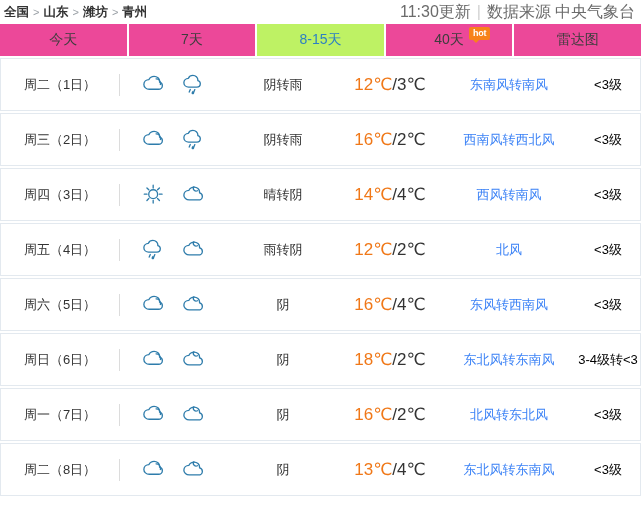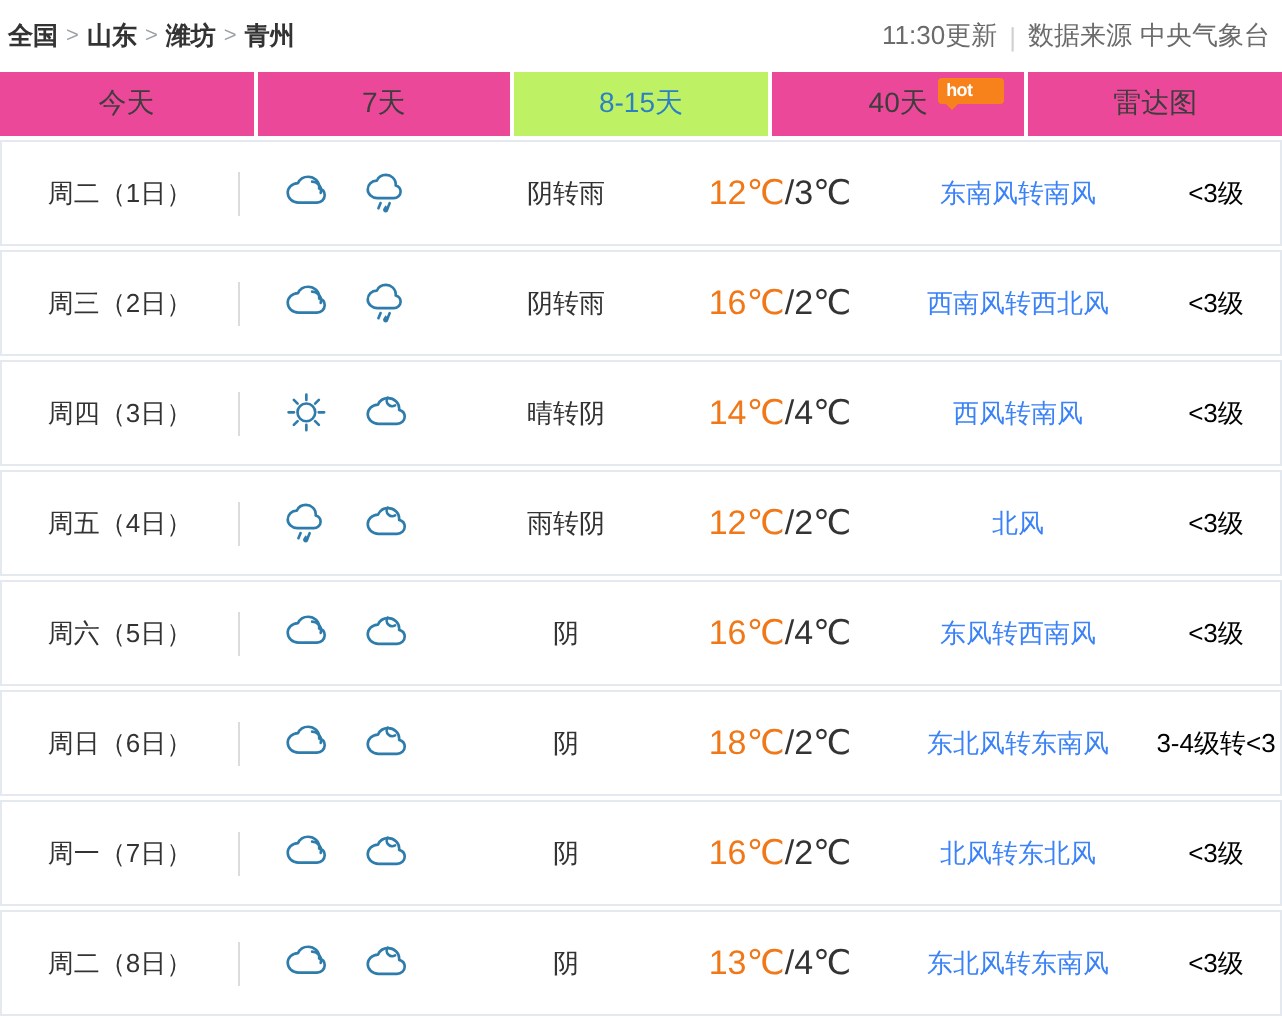--- a/index.html
+++ b/index.html
@@ -10,21 +10,21 @@
   body {
     width: 641px;
     height: 509px;
     font-family: "Liberation Sans", "DejaVu Sans", sans-serif;
     color: #333333;
     overflow: hidden;
   }
 
   
   .topbar {
-    height: 36px;
+    height: 24px;
     display: flex;
     align-items: center;
     justify-content: space-between;
     padding: 0 6px 0 4px;
     box-sizing: border-box;
   }
   .breadcrumb {
     display: flex;
     align-items: center;
     font-size: 12.5px;
@@ -37,21 +37,21 @@
   }
   .crumb-sep {
     color: #9aa0a6;
     margin: 0 4px;
     font-size: 11px;
     font-weight: normal;
   }
   .topbar-right {
     display: flex;
     align-items: center;
-    font-size: 13px;
+    font-size: 16px;
     color: #6b6b6b;
     white-space: nowrap;
   }
   .update-time { color: #6b6b6b; }
   .pipe {
     color: #d0d0d0;
     margin: 0 6px;
   }
   .source-label { color: #6b6b6b; }
   .source-name { color: #6b6b6b; margin-left: 4px; }
@@ -81,21 +81,21 @@
   .hot-badge {
     position: absolute;
     left: 50%;
     margin-left: 20px;
     top: 3px;
     background: #f7821b;
     color: #ffffff;
     font-size: 9px;
     font-weight: bold;
     line-height: 11px;
-    padding: 1px 16px 1px 4px;
+    padding: 1px 4px 1px 4px;
     border-radius: 2px;
     letter-spacing: -0.3px;
   }
   .hot-badge::after {
     content: "";
     position: absolute;
     bottom: -3px;
     left: 4px;
     width: 0;
     height: 0;

